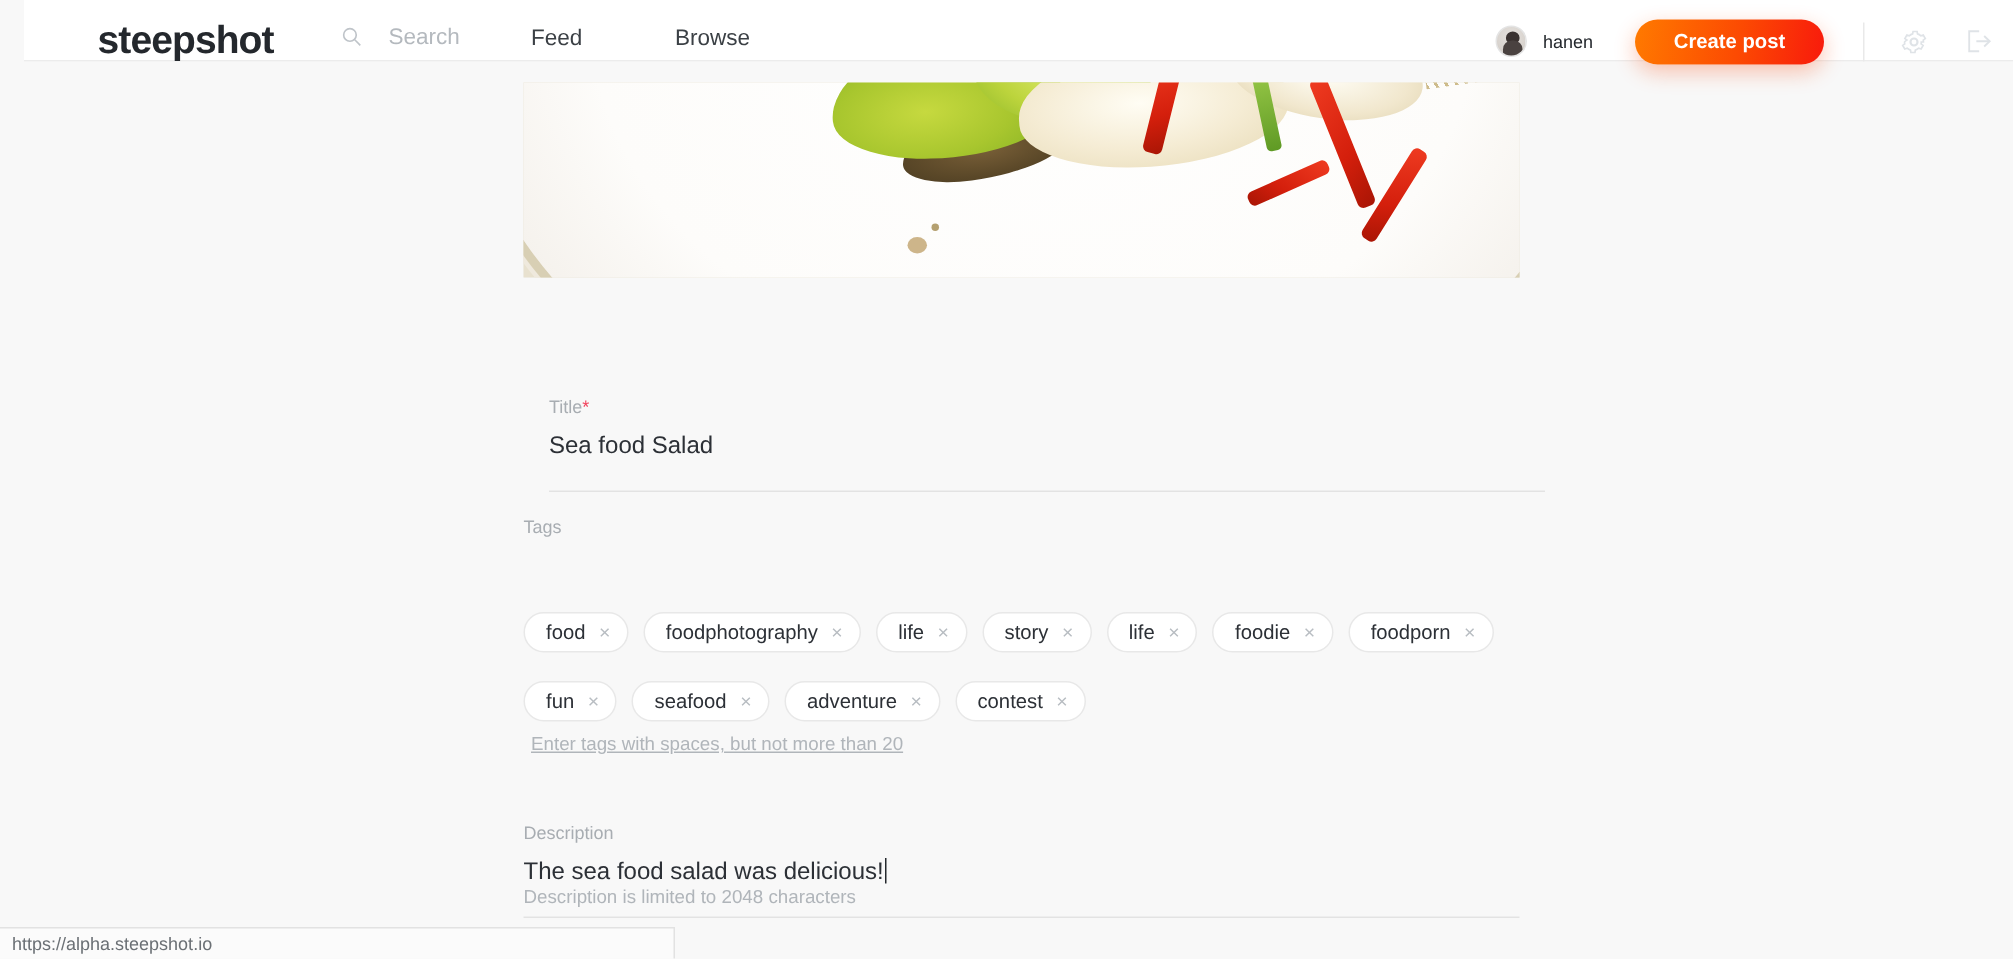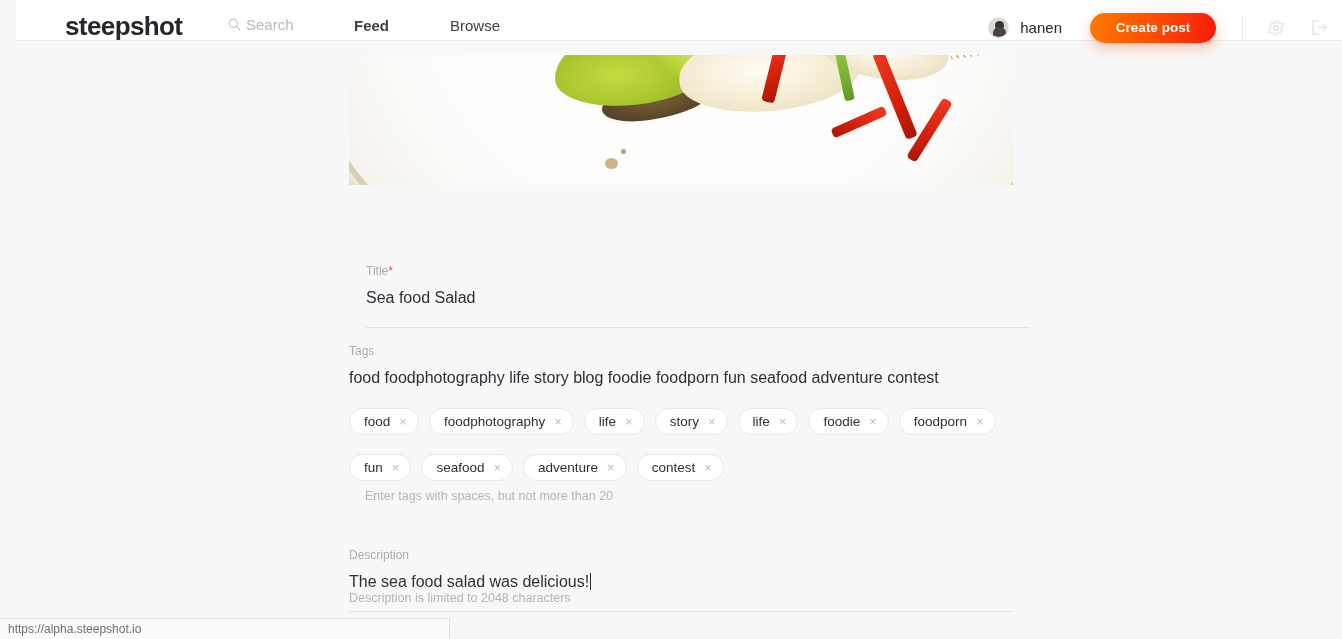--- a/index.html
+++ b/index.html
@@ -18,29 +18,29 @@
     border-bottom: 1px solid #ececec;
     display: flex; align-items: center;
   }
   .brand {
     position: absolute; left: 49px; top: 11px;
     font-size: 26px; font-weight: bold; letter-spacing: -0.6px;
     color: #24282d;
   }
   .nav-search {
     position: absolute; left: 212px; top: 16px;
-    display: flex; align-items: center; gap: 5px;
+    display: flex; align-items: center; gap: 18px;
   }
   .nav-search .ph { font-size: 15px; color: #b4b9be; }
   .search-icon svg { display: block; }
   .nav-link {
     position: absolute; top: 17px;
     font-size: 15px; color: #3b4045;
   }
-  .nav-feed { left: 338px; font-weight: bold; }
+  .nav-feed { left: 338px; }
   .nav-browse { left: 434px; }
 
   .user-area {
     position: absolute; right: 0; top: 0; height: 55px;
     display: flex; align-items: center;
   }
   .avatar {
     width: 21px; height: 21px; border-radius: 50%;
     background: radial-gradient(circle at 50% 35%, #e6e2de 0%, #d9d4cf 60%, #cdc7c1 100%);
     position: relative; overflow: hidden;
@@ -50,21 +50,21 @@
     content: ""; position: absolute; left: 6px; top: 3px;
     width: 9px; height: 8px; border-radius: 50% 50% 40% 40%;
     background: #3a3230;
   }
   .avatar::after {
     content: ""; position: absolute; left: 4px; top: 9px;
     width: 13px; height: 13px; border-radius: 45% 45% 0 0;
     background: #4a4240;
   }
   .username {
-    font-size: 15px; color: #24282d; margin-left: 11px;
+    font-size: 12px; color: #24282d; margin-left: 11px;
   }
   .create-post-btn {
     margin-left: 28px;
     width: 126px; height: 30px; border-radius: 16px;
     background: linear-gradient(100deg, #ff7a00 0%, #fc4a02 55%, #f81a0c 100%);
     color: #fff; font-size: 13.5px; font-weight: bold;
     display: flex; align-items: center; justify-content: center;
     border: none; cursor: pointer;
     box-shadow: 0 5px 14px rgba(250,80,20,0.33);
     font-family: "Liberation Sans", sans-serif;
@@ -184,21 +184,21 @@
   }
   .chip {
     height: 27px; border: 1px solid #e8e8e8; border-radius: 14px;
     background: #fff; display: inline-flex; align-items: center;
     padding: 0 11px 0 14px; gap: 9px; cursor: pointer;
   }
   .chip-label { font-size: 13.5px; color: #2c3036; }
   .chip-x {
     font-size: 13px; color: #b8bdc2; line-height: 1; cursor: pointer;
   }
-  .tags-hint { position: absolute; top: 304px; left: 16px; }
+  .tags-hint { position: absolute; top: 304px; left: 5px; text-decoration: underline; }
 
   .desc-field { position: absolute; top: 363px; left: 0; width: 664px; }
   .desc-field .underline { margin-top: 19px; }
   .caret {
     display: inline-block; width: 1px; height: 17px; background: #24282d;
     vertical-align: -3px; margin-left: 1px;
   }
   .desc-hint { position: absolute; top: 406px; left: 0; }
 
   
@@ -278,21 +278,20 @@
     <div class="field title-field">
       <span class="field-label">
         <span>Title</span><span class="req">*</span>
       </span>
       <div class="field-value">Sea food Salad</div>
       <div class="underline"></div>
     </div>
 
     <div class="field tags-field">
       <span class="field-label">Tags</span>
-      <div class="field-value">food foodphotography life story blog foodie foodporn fun seafood adventure contest</div>
     </div>
 
     <div class="chips">
       <div class="chip">
           <span class="chip-label">food</span>
           <span class="chip-x">×</span>
         </div>
       <div class="chip">
           <span class="chip-label">foodphotography</span>
           <span class="chip-x">×</span>

